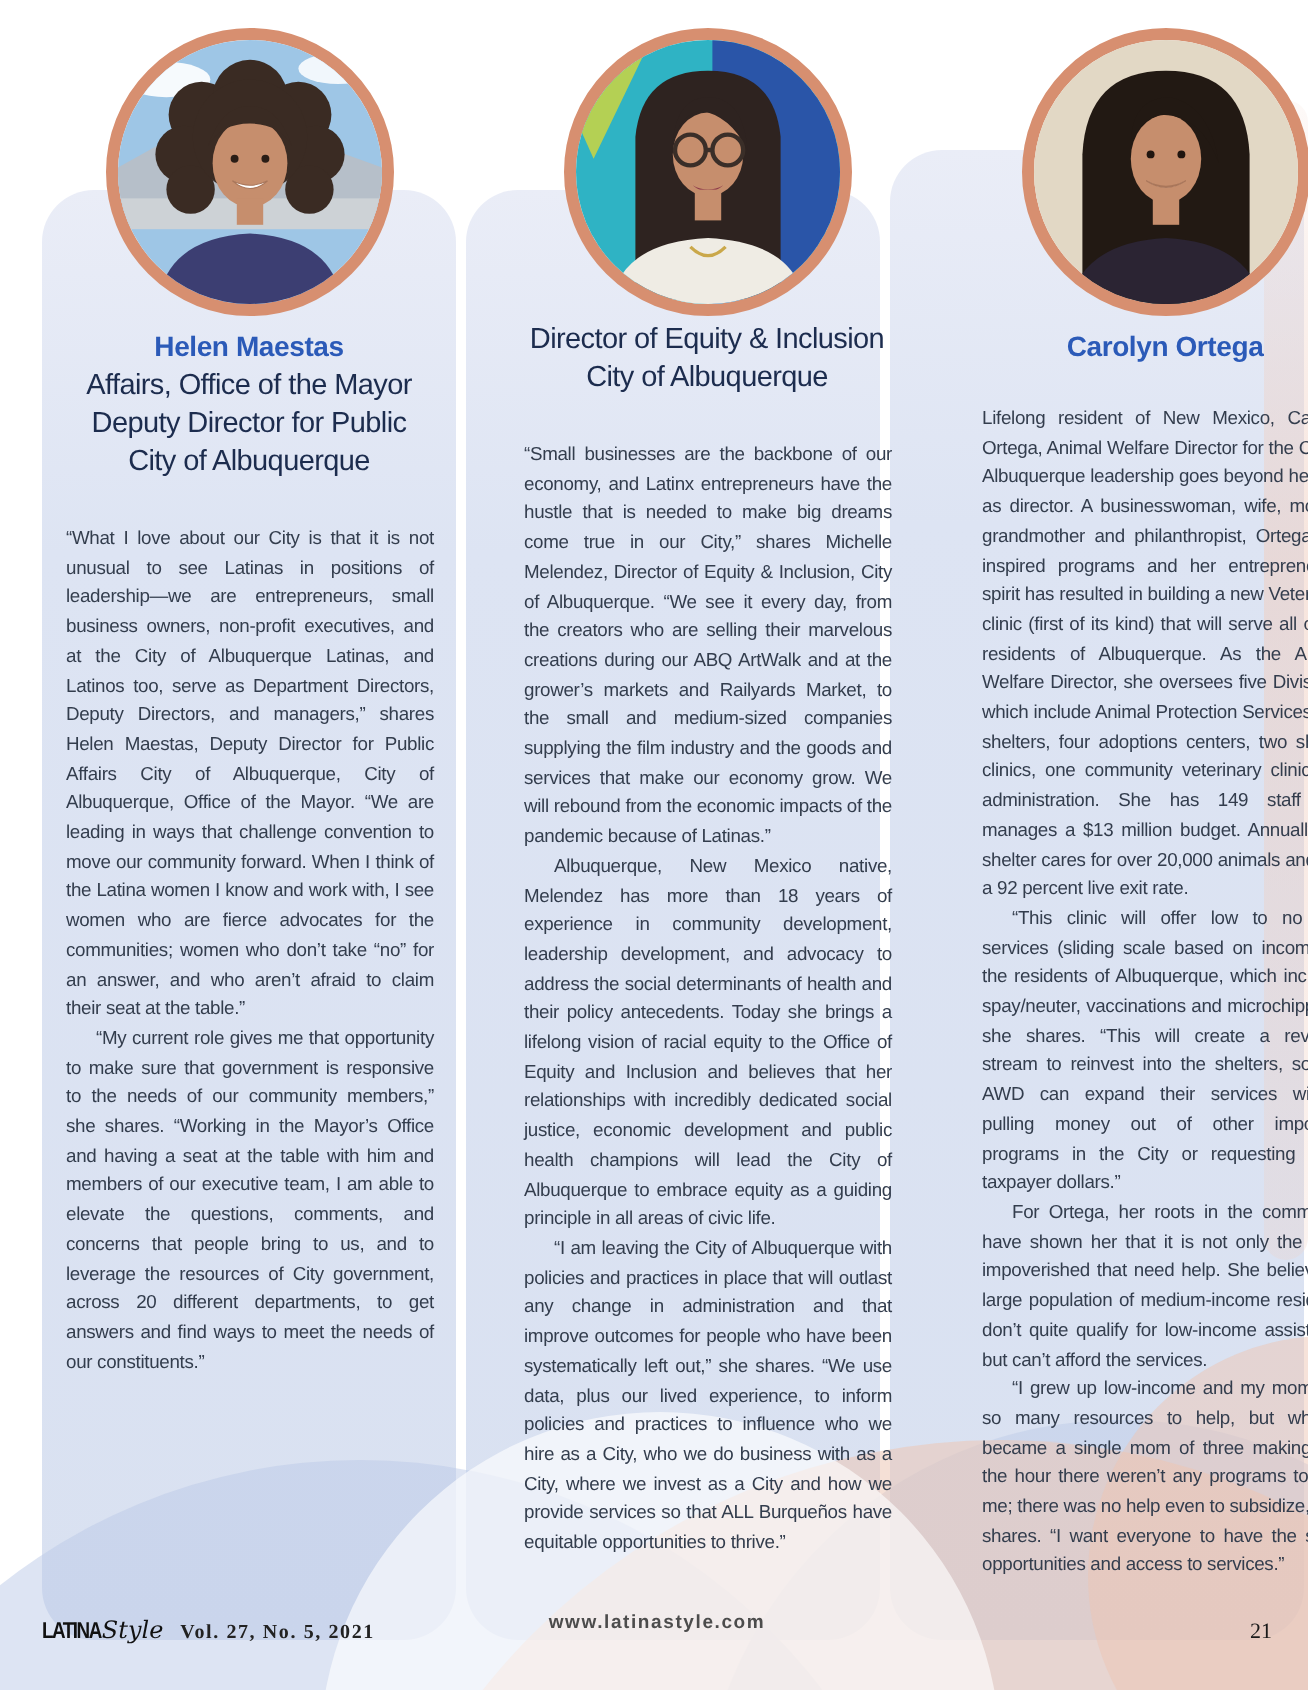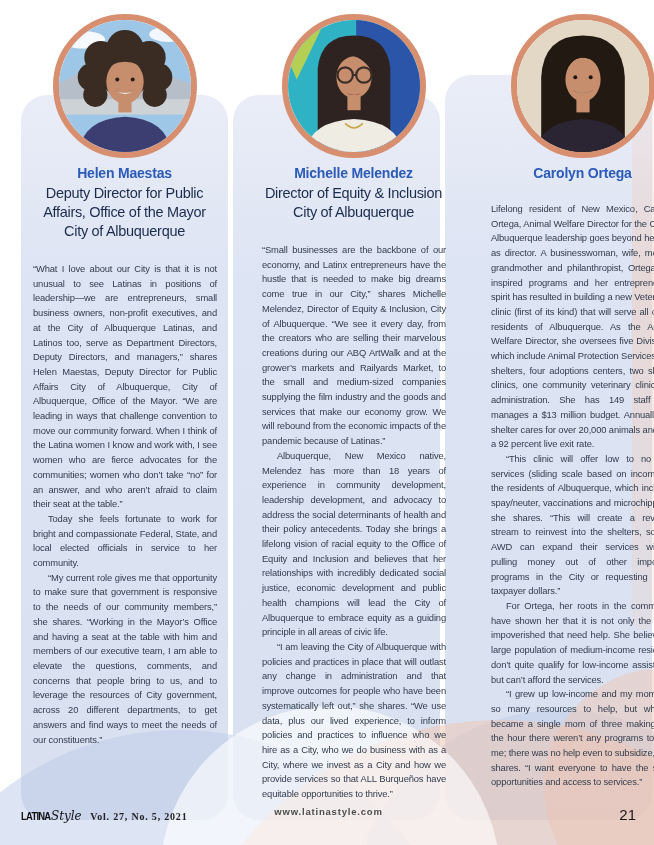--- a/index.html
+++ b/index.html
@@ -59,21 +59,21 @@
     display:flex;align-items:baseline;justify-content:space-between;z-index:5;
   }
   .brand{white-space:nowrap;color:#111;}
   .brand-latina{font-weight:800;font-size:11.5px;letter-spacing:-0.9px;display:inline-block;transform:scaleX(0.82);transform-origin:left;}
   .brand-style{font-family:"DejaVu Serif",serif;font-style:italic;font-size:12px;margin-left:-6px;}
   .brand-issue{font-family:"Liberation Serif",serif;font-weight:bold;font-size:10px;letter-spacing:0.8px;margin-left:4px;color:#222;}
   .website{
     position:absolute;left:50%;transform:translateX(-50%);
     font-size:9.5px;font-weight:bold;letter-spacing:0.8px;color:#4c4c4c;
   }
-  .pagenum{font-family:Liberation Sans, sans-serif;font-size:15px;color:#1a1a1a;margin-left:23px;}
+  .pagenum{font-family:Liberation Serif, serif;font-size:11px;color:#1a1a1a;margin-left:23px;}
   .z{position:relative;z-index:3;}
 </style>
 </head>
 <body>
 
 <div class="page">
 
   <div class="panel p0"></div>
   <div class="panel p1"></div>
   <div class="panel p2"></div>
@@ -111,27 +111,26 @@
           <path d="M41 48 Q47 30 60 30 Q73 30 79 48 Q73 38 60 38 Q47 38 41 48 Z" fill="var(--hair,#3a2b23)"></path>
           <circle cx="53" cy="54" r="1.8" fill="#2a1d16"></circle>
             <circle cx="67" cy="54" r="1.8" fill="#2a1d16"></circle>
           <path d="M52 64 Q60 71 68 64 Q60 68 52 64 Z" fill="#ffffff" stroke="#a9765a" stroke-width="0.5"></path>
           <rect x="54" y="72" width="12" height="12" fill="var(--skin,#c68e6d)"></rect>
           <path d="M18 120 Q22 90 60 88 Q98 90 102 120 Z" fill="var(--top,#3c3e72)"></path>
         </svg>
       </div>
       <h2 class="name">Helen Maestas</h2>
       <h3 class="title">
+          <div>Affairs, Office of the Mayor</div>
           <div>Deputy Director for Public</div>
-          <div>Affairs, Office of the Mayor</div>
           <div>City of Albuquerque</div>
         </h3>
       <div class="body">
           <p>“What I love about our City is that it is not unusual to see Latinas in positions of leadership—we are entrepreneurs, small business owners, non-profit executives, and at the City of Albuquerque Latinas, and Latinos too, serve as Department Directors, Deputy Directors, and managers,” shares Helen Maestas, Deputy Director for Public Affairs City of Albuquerque, City of Albuquerque, Office of the Mayor. “We are leading in ways that challenge convention to move our community forward. When I think of the Latina women I know and work with, I see women who are fierce advocates for the communities; women who don’t take “no” for an answer, and who aren’t afraid to claim their seat at the table.”</p>
-          <p>Today she feels fortunate to work for bright and compassionate Federal, State, and local elected officials in service to her community.</p>
           <p>“My current role gives me that opportunity to make sure that government is responsive to the needs of our community members,” she shares. “Working in the Mayor’s Office and having a seat at the table with him and members of our executive team, I am able to elevate the questions, comments, and concerns that people bring to us, and to leverage the resources of City government, across 20 different departments, to get answers and find ways to meet the needs of our constituents.”</p>
         </div>
     </section>
 
     <section class="column z">
       <div class="photo">
         <svg viewBox="0 0 120 120" class="portrait portrait-1" aria-label="Michelle Melendez portrait" style="--bg: #2fb3c4; --bg2: #2a55a8; --hair: #2e2320; --skin: #c68e6d; --top: #efece4;">
           <rect width="120" height="120" fill="var(--bg,#2fb3c4)"></rect>
           <rect x="62" width="58" height="120" fill="var(--bg2,#2a55a8)"></rect>
           <path d="M14 0 L34 0 L8 54 L0 36 Z" fill="#bcd24e" opacity="0.95"></path>
@@ -142,21 +141,20 @@
             <circle cx="52" cy="50" r="7"></circle>
               <circle cx="69" cy="50" r="7"></circle>
               <path d="M59 50 L62 50"></path>
           </g>
           <path d="M53 66 Q60 70 67 66 Q60 72 53 66 Z" fill="#8e3a4a"></path>
           <rect x="54" y="68" width="12" height="14" fill="var(--skin,#c68e6d)"></rect>
           <path d="M16 120 Q20 92 60 90 Q100 92 104 120 Z" fill="var(--top,#efece4)"></path>
           <path d="M52 94 Q60 102 68 94" stroke="#caa84a" stroke-width="1.5" fill="none"></path>
         </svg>
       </div>
-      <h2 class="name">Michelle Melendez</h2>
       <h3 class="title">
           <div>Director of Equity &amp; Inclusion</div>
           <div>City of Albuquerque</div>
         </h3>
       <div class="body">
           <p>“Small businesses are the backbone of our economy, and Latinx entrepreneurs have the hustle that is needed to make big dreams come true in our City,” shares Michelle Melendez, Director of Equity &amp; Inclusion, City of Albuquerque. “We see it every day, from the creators who are selling their marvelous creations during our ABQ ArtWalk and at the grower’s markets and Railyards Market, to the small and medium-sized companies supplying the film industry and the goods and services that make our economy grow. We will rebound from the economic impacts of the pandemic because of Latinas.”</p>
           <p>Albuquerque, New Mexico native, Melendez has more than 18 years of experience in community development, leadership development, and advocacy to address the social determinants of health and their policy antecedents. Today she brings a lifelong vision of racial equity to the Office of Equity and Inclusion and believes that her relationships with incredibly dedicated social justice, economic development and public health champions will lead the City of Albuquerque to embrace equity as a guiding principle in all areas of civic life.</p>
           <p>“I am leaving the City of Albuquerque with policies and practices in place that will outlast any change in administration and that improve outcomes for people who have been systematically left out,” she shares. “We use data, plus our lived experience, to inform policies and practices to influence who we hire as a City, who we do business with as a City, where we invest as a City and how we provide services so that ALL Burqueños have equitable opportunities to thrive.”</p>
         </div>
     </section>

